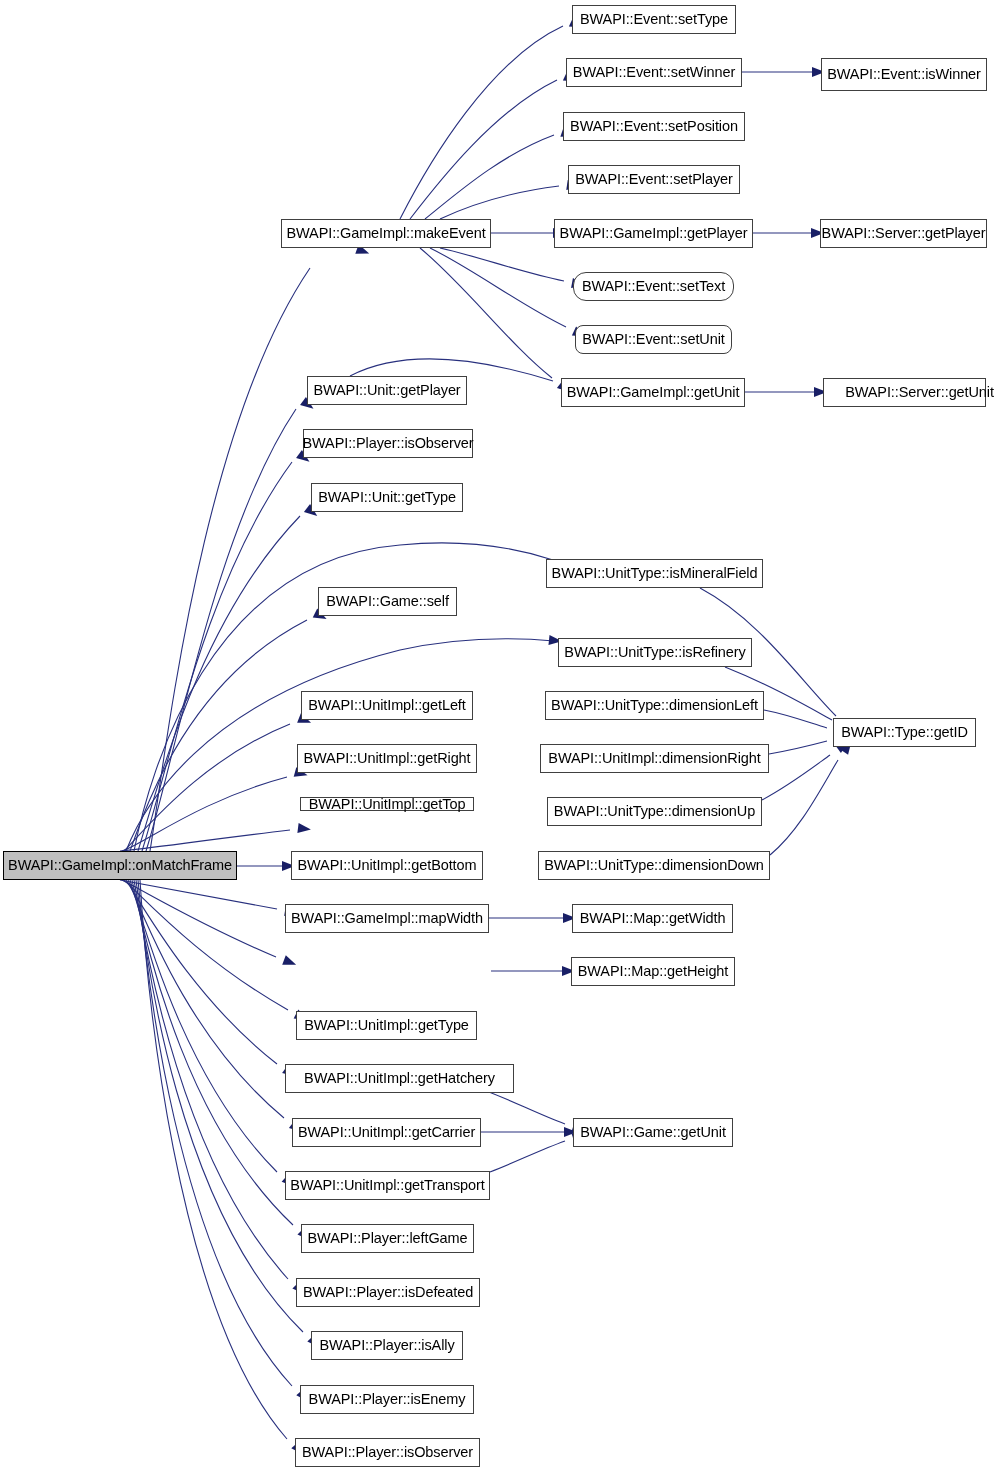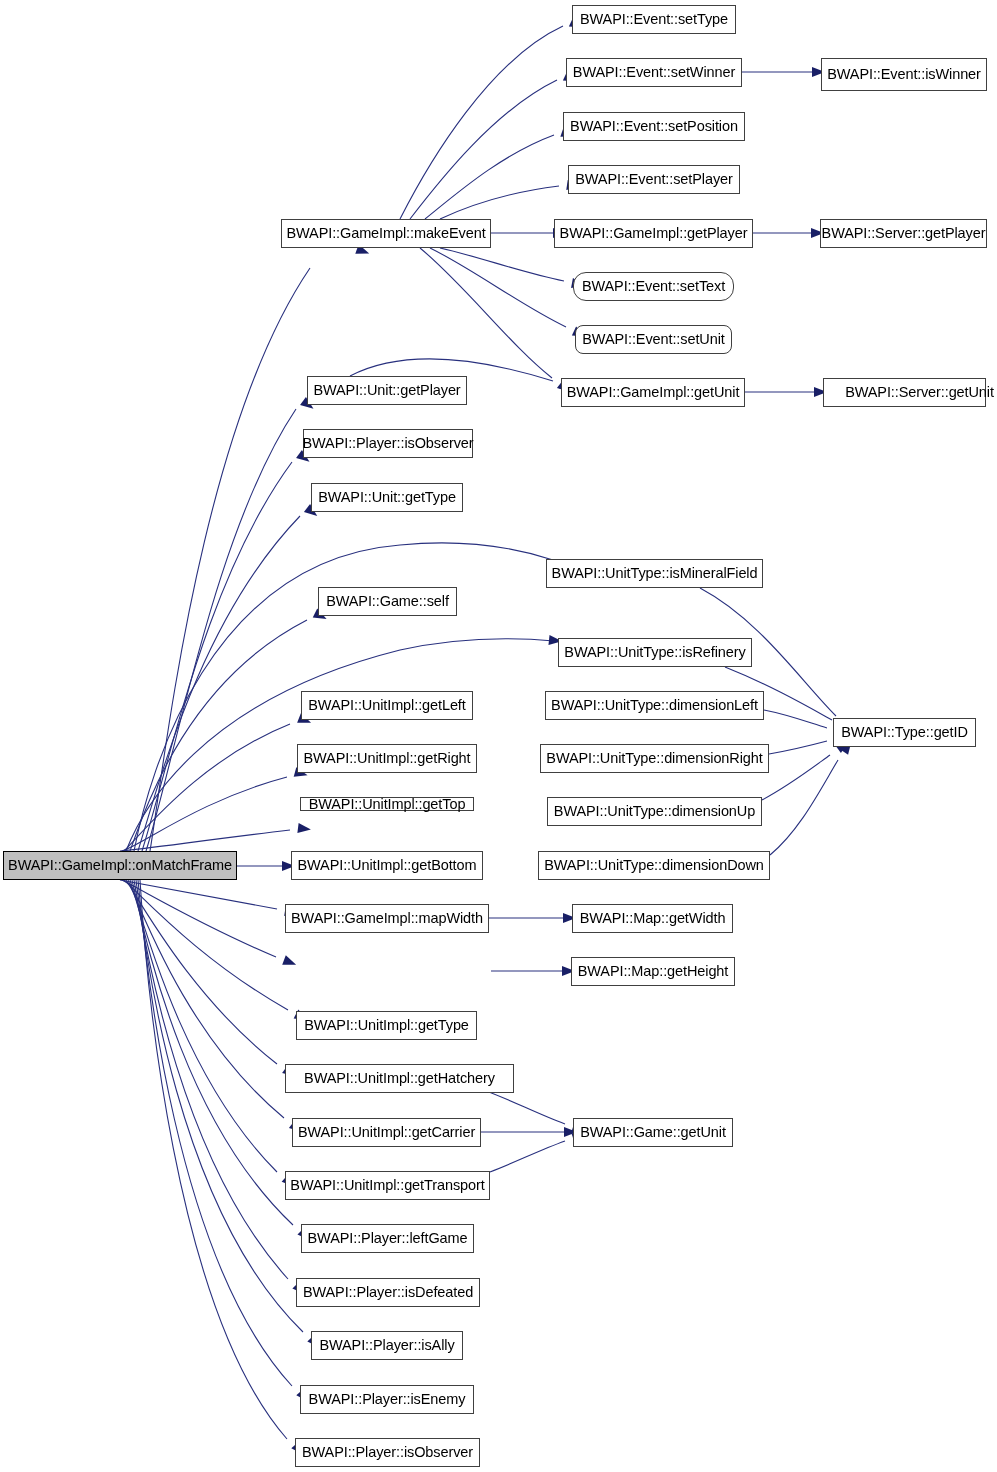--- a/index.html
+++ b/index.html
@@ -213,21 +213,21 @@
     <div class="gnode" style="left: 545px; top: 691px; width: 219px; height: 29px;">
       <span class="lbl">BWAPI::UnitType::dimensionLeft</span>
     </div>
     <div class="gnode" style="left: 833px; top: 718px; width: 143px; height: 29px;">
       <span class="lbl">BWAPI::Type::getID</span>
     </div>
     <div class="gnode" style="left: 297px; top: 744px; width: 180px; height: 29px;">
       <span class="lbl">BWAPI::UnitImpl::getRight</span>
     </div>
     <div class="gnode" style="left: 540px; top: 744px; width: 229px; height: 29px;">
-      <span class="lbl">BWAPI::UnitType::dimensionRight</span>
+      <span class="lbl">BWAPI::UnitImpl::dimensionRight</span>
     </div>
     <div class="gnode" style="left: 300px; top: 797px; width: 174px; height: 14px;">
       <span class="lbl">BWAPI::UnitImpl::getTop</span>
     </div>
     <div class="gnode" style="left: 547px; top: 797px; width: 215px; height: 29px;">
       <span class="lbl">BWAPI::UnitType::dimensionUp</span>
     </div>
     <div class="gnode" style="left: 291px; top: 851px; width: 192px; height: 29px;">
       <span class="lbl">BWAPI::UnitImpl::getBottom</span>
     </div>

